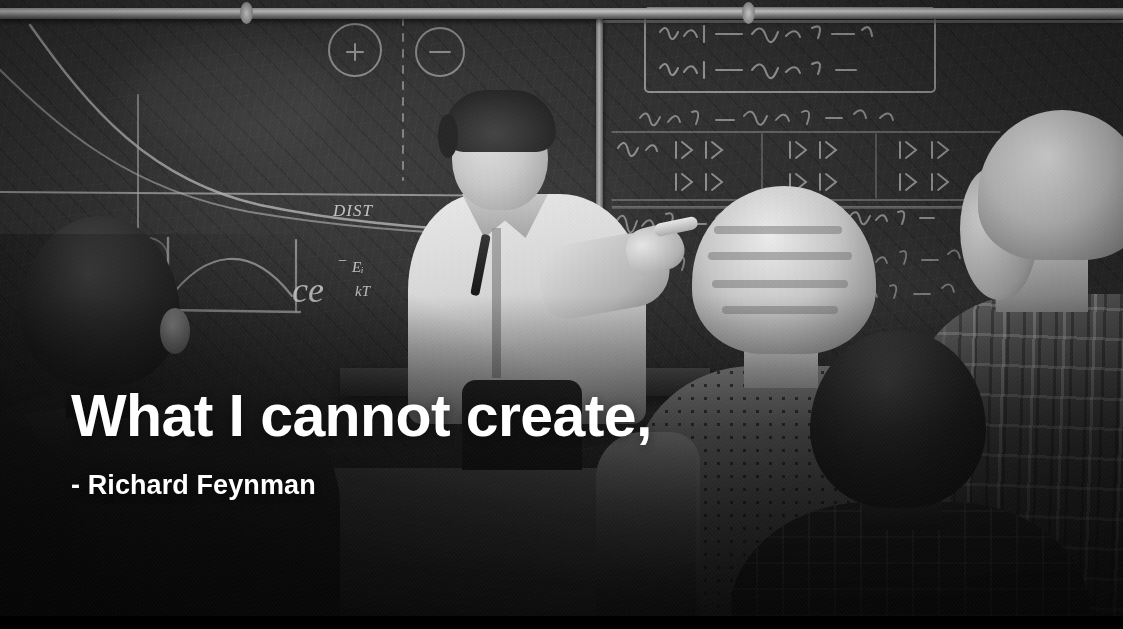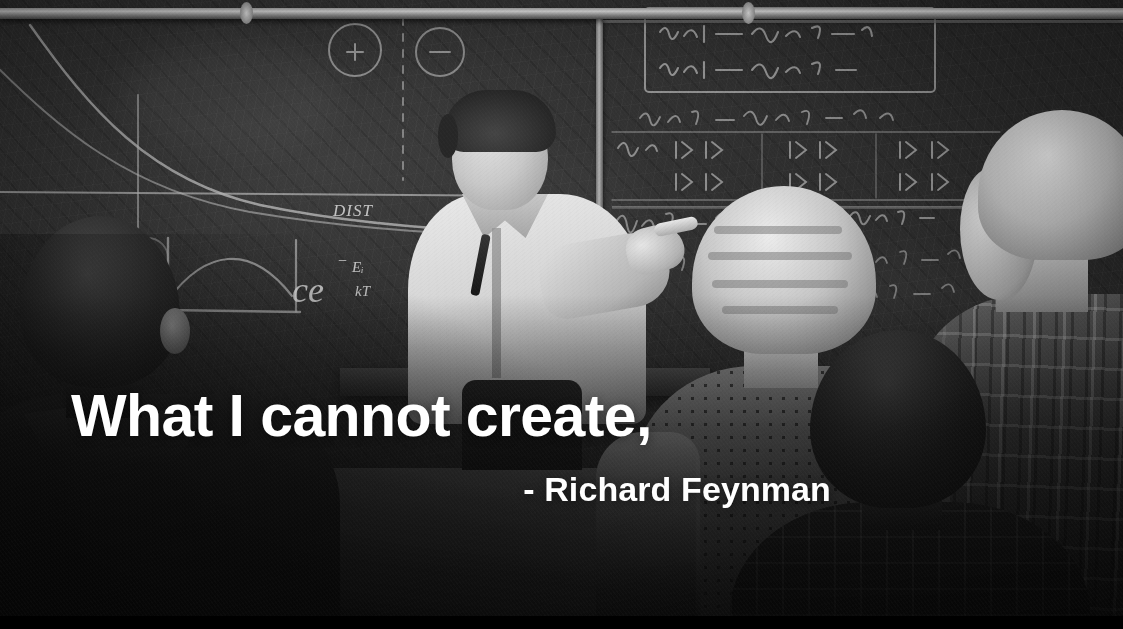--- a/index.html
+++ b/index.html
@@ -272,26 +272,25 @@
     font-size:59px;
     font-weight:700;
     line-height:69px;
     letter-spacing:-.6px;
     white-space:nowrap;
     text-shadow:0 2px 10px rgba(0,0,0,.42);
   }
   #attribution{
     margin-top:19px;
     color:#fff;
-    font-size:34px;
+    font-size:27px;
     font-weight:700;
     letter-spacing:.1px;
     white-space:nowrap;
     text-shadow:0 2px 8px rgba(0,0,0,.45);
-    text-align:right;
   }
 </style>
 </head>
 <body>
 
 <div id="slide">
 
   <div class="scene">
 
     <div class="board">

